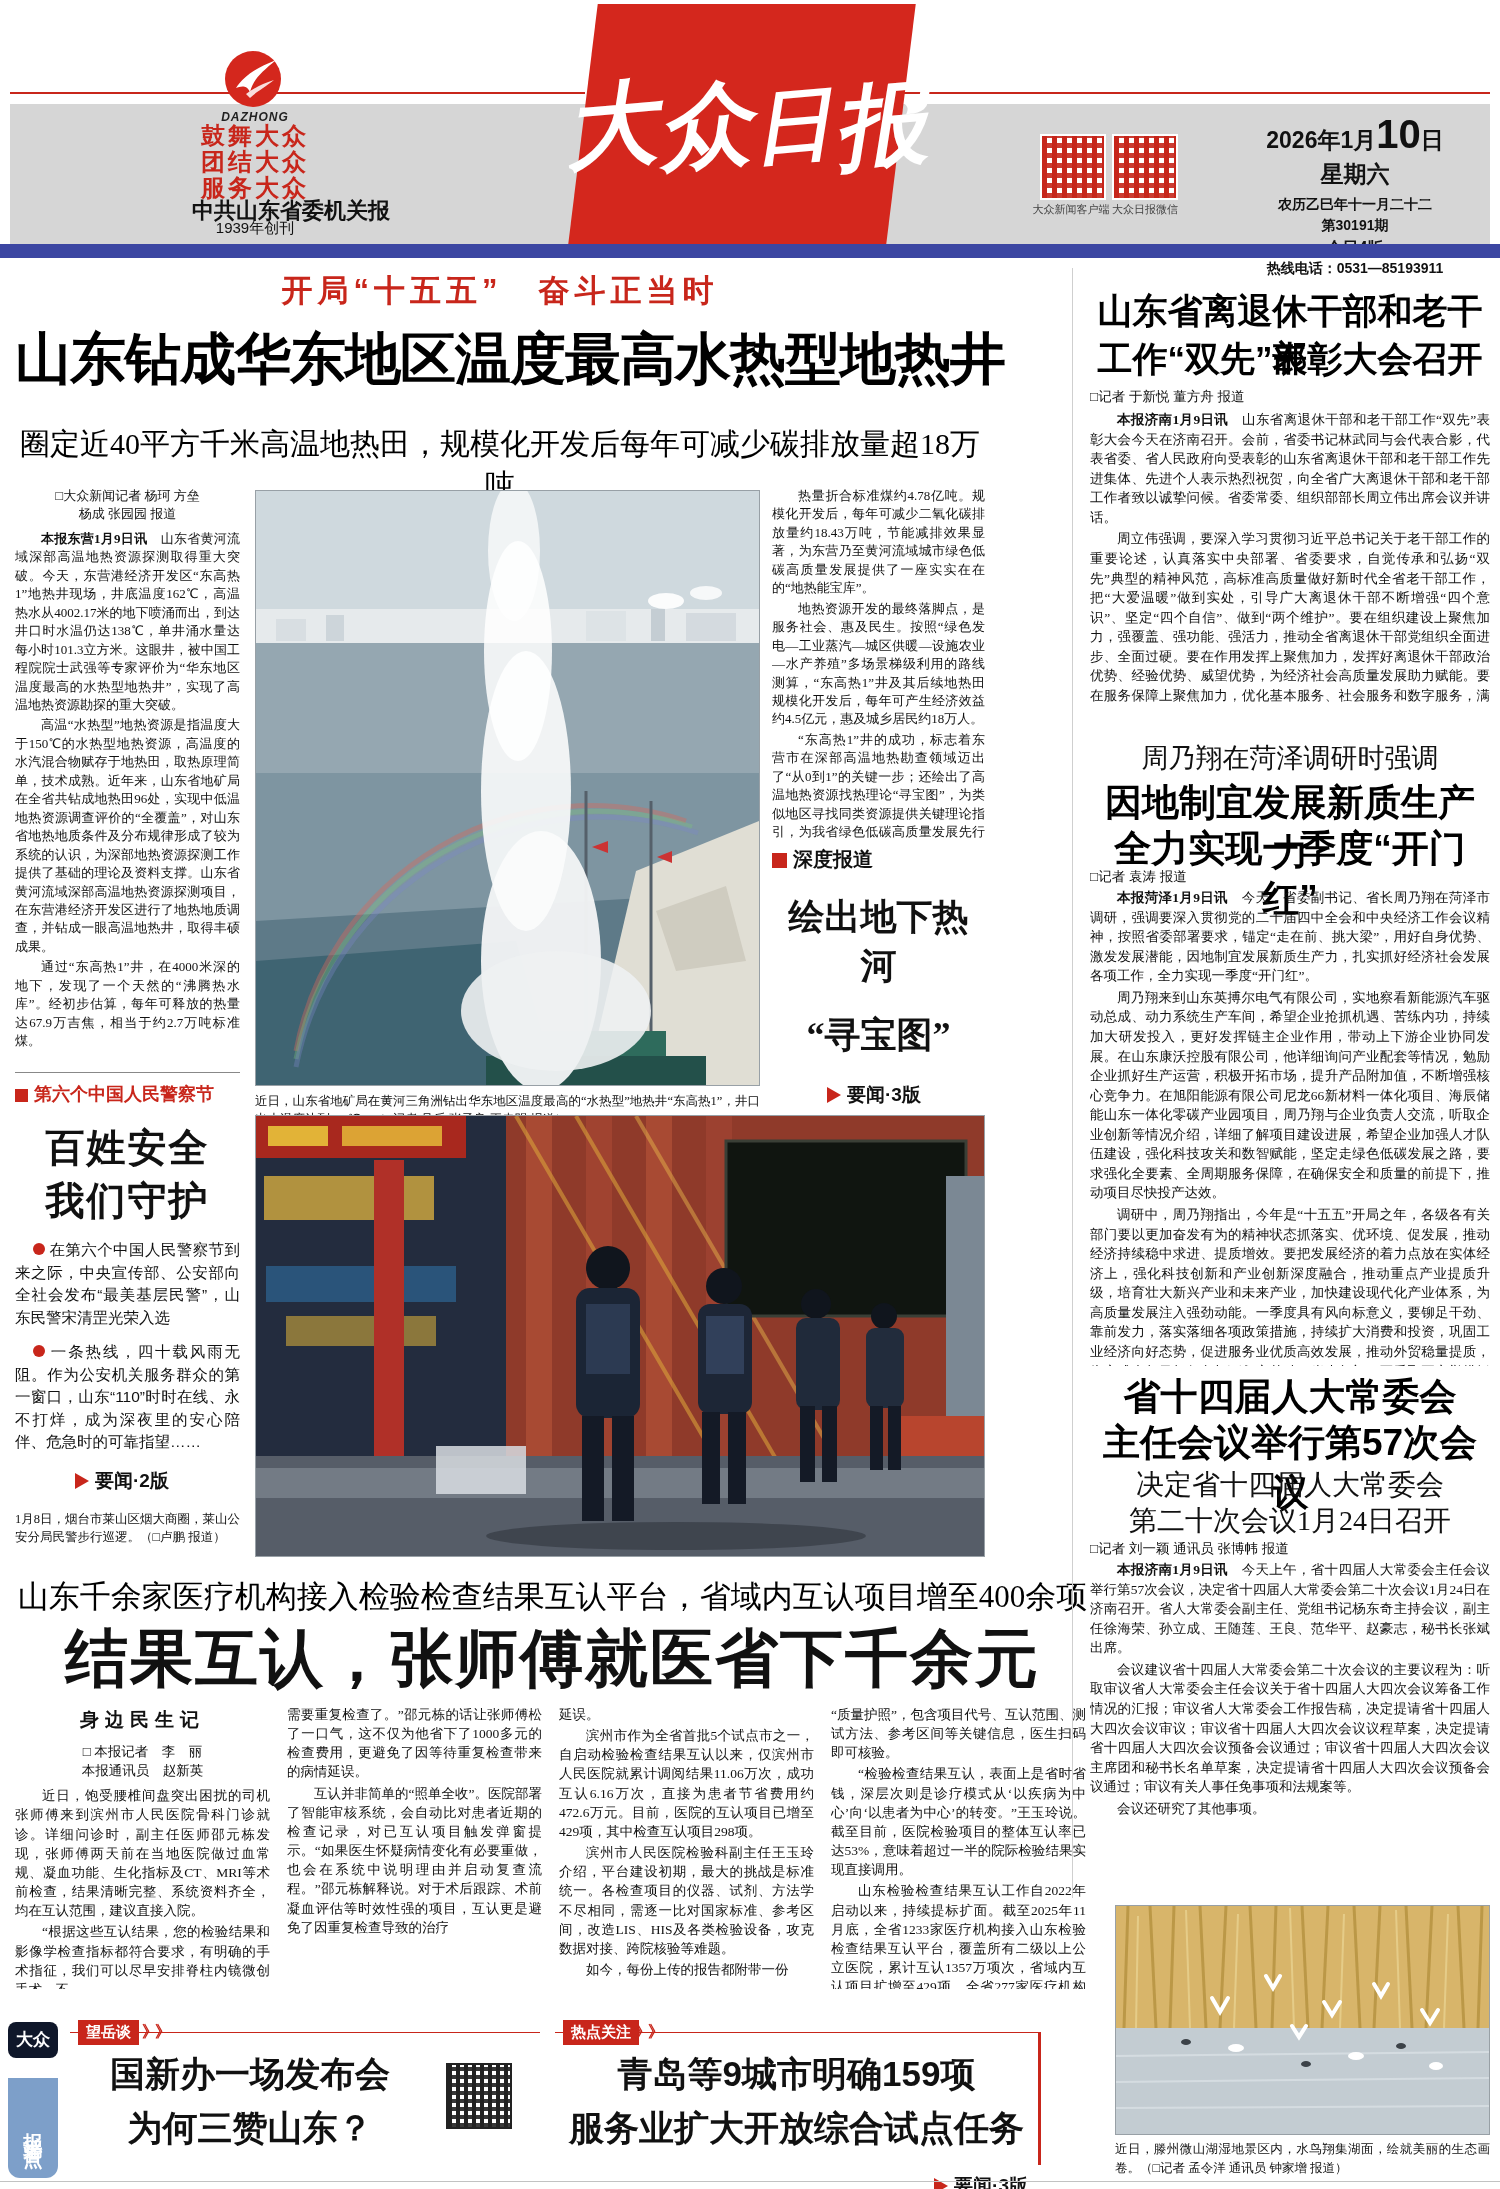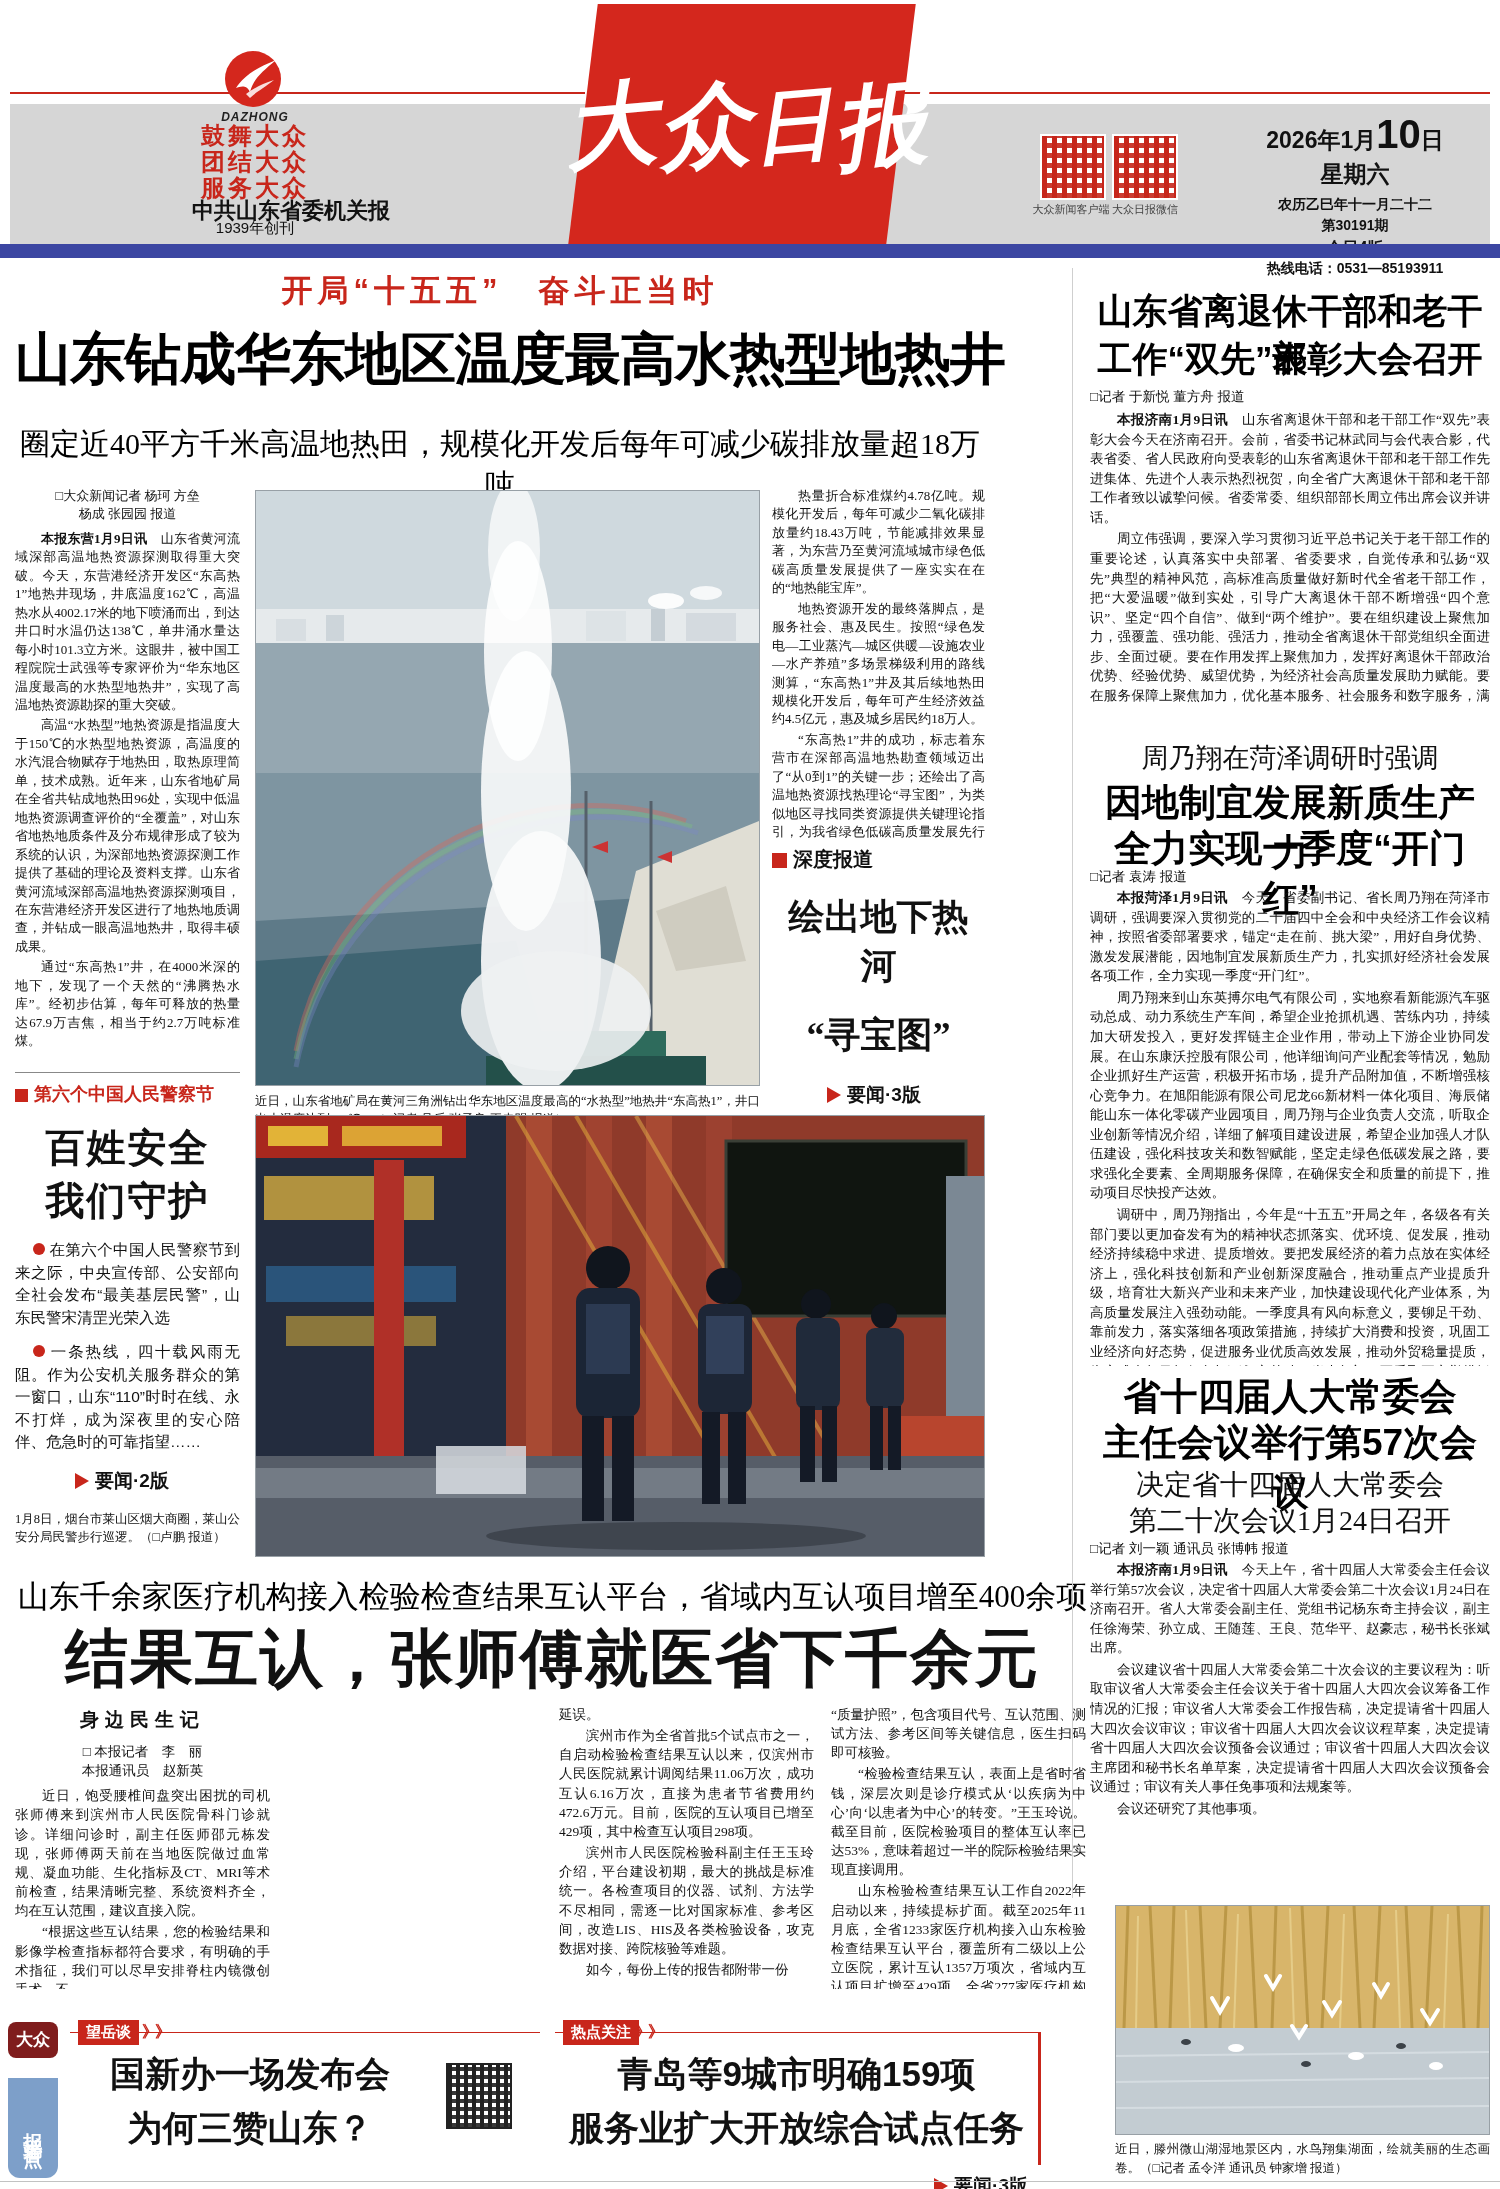--- a/index.html
+++ b/index.html
@@ -113,21 +113,21 @@
   .bbox{top:2032px;height:132px;border-top:1px solid #c8261b;}
   #box1{left:70px;width:470px;}
   #box2{left:555px;width:483px;border-right:3px solid #c8261b;}
   .bbox-label{position:absolute;left:8px;top:-13px;background:#c8261b;color:#fff;font-weight:bold;
               font-size:15px;padding:3px 8px;}
   .chev{position:absolute;top:-11px;color:#c8261b;font-weight:bold;font-size:16px;letter-spacing:-3px;}
   .bbox-title{text-align:center;font-weight:900;font-size:35px;line-height:1.55;margin-top:14px;}
   #box1-qr{position:absolute;right:28px;top:30px;}
   #box2-link{position:absolute;right:10px;bottom:-34px;}
   
-  #side-logo{left:8px;top:2022px;width:50px;height:36px;background:#7f1d1d;border-radius:8px;
+  #side-logo{left:8px;top:2022px;width:50px;height:36px;background:#0f172a;border-radius:8px;
              color:#fff;font-weight:900;font-size:17px;display:flex;align-items:center;
              justify-content:center;flex-direction:column;line-height:1.1;
              font-family:"Liberation Serif",serif;}
   #side-tab{left:8px;top:2078px;width:50px;height:100px;background:#7d9fc9;border-radius:0 0 12px 12px;
             display:flex;align-items:center;justify-content:center;}
   #side-tab span{writing-mode:vertical-rl;text-orientation:upright;color:#fff;font-weight:bold;
                  font-size:19px;letter-spacing:5px;}
   #footline{left:0;top:2181px;width:1500px;height:1px;background:#c2c2c2;}
 </style>
 </head>
@@ -308,20 +308,24 @@
   <div class="abs serif" id="ss-headline">结果互认，张师傅就医省下千余元</div>
 
   <div class="abs ss-col serif just clip" id="ss-c1">
     <div id="ss-logo2">身边民生记</div>
     <div class="ss-byline">
       <div>□ 本报记者　李　丽</div>
         <div>本报通讯员　赵新英</div>
     </div>
     <p class="np" style="margin-top:6px;">近日，饱受腰椎间盘突出困扰的司机张师傅来到滨州市人民医院骨科门诊就诊。详细问诊时，副主任医师邵元栋发现，张师傅两天前在当地医院做过血常规、凝血功能、生化指标及CT、MRI等术前检查，结果清晰完整、系统资料齐全，均在互认范围，建议直接入院。</p>
     <p class="np">“根据这些互认结果，您的检验结果和影像学检查指标都符合要求，有明确的手术指征，我们可以尽早安排脊柱内镜微创手术，不</p>
+  </div>
+  <div class="abs ss-col serif just clip" id="ss-c2">
+    <p class="np" style="text-indent:0;">需要重复检查了。”邵元栋的话让张师傅松了一口气，这不仅为他省下了1000多元的检查费用，更避免了因等待重复检查带来的病情延误。</p>
+    <p class="np">互认并非简单的“照单全收”。医院部署了智能审核系统，会自动比对患者近期的检查记录，对已互认项目触发弹窗提示。“如果医生怀疑病情变化有必要重做，也会在系统中说明理由并启动复查流程。”邵元栋解释说。对于术后跟踪、术前凝血评估等时效性强的项目，互认更是避免了因重复检查导致的治疗</p>
   </div>
   <div class="abs ss-col serif just clip" id="ss-c3">
     <p class="np" style="text-indent:0;">延误。</p>
     <p class="np">滨州市作为全省首批5个试点市之一，自启动检验检查结果互认以来，仅滨州市人民医院就累计调阅结果11.06万次，成功互认6.16万次，直接为患者节省费用约472.6万元。目前，医院的互认项目已增至429项，其中检查互认项目298项。</p>
     <p class="np">滨州市人民医院检验科副主任王玉玲介绍，平台建设初期，最大的挑战是标准统一。各检查项目的仪器、试剂、方法学不尽相同，需逐一比对国家标准、参考区间，改造LIS、HIS及各类检验设备，攻克数据对接、跨院核验等难题。</p>
     <p class="np">如今，每份上传的报告都附带一份</p>
   </div>
   <div class="abs ss-col serif just clip" id="ss-c4">
     <p class="np" style="text-indent:0;">“质量护照”，包含项目代号、互认范围、测试方法、参考区间等关键信息，医生扫码即可核验。</p>
     <p class="np">“检验检查结果互认，表面上是省时省钱，深层次则是诊疗模式从‘以疾病为中心’向‘以患者为中心’的转变。”王玉玲说。截至目前，医院检验项目的整体互认率已达53%，意味着超过一半的院际检验结果实现直接调用。</p>

